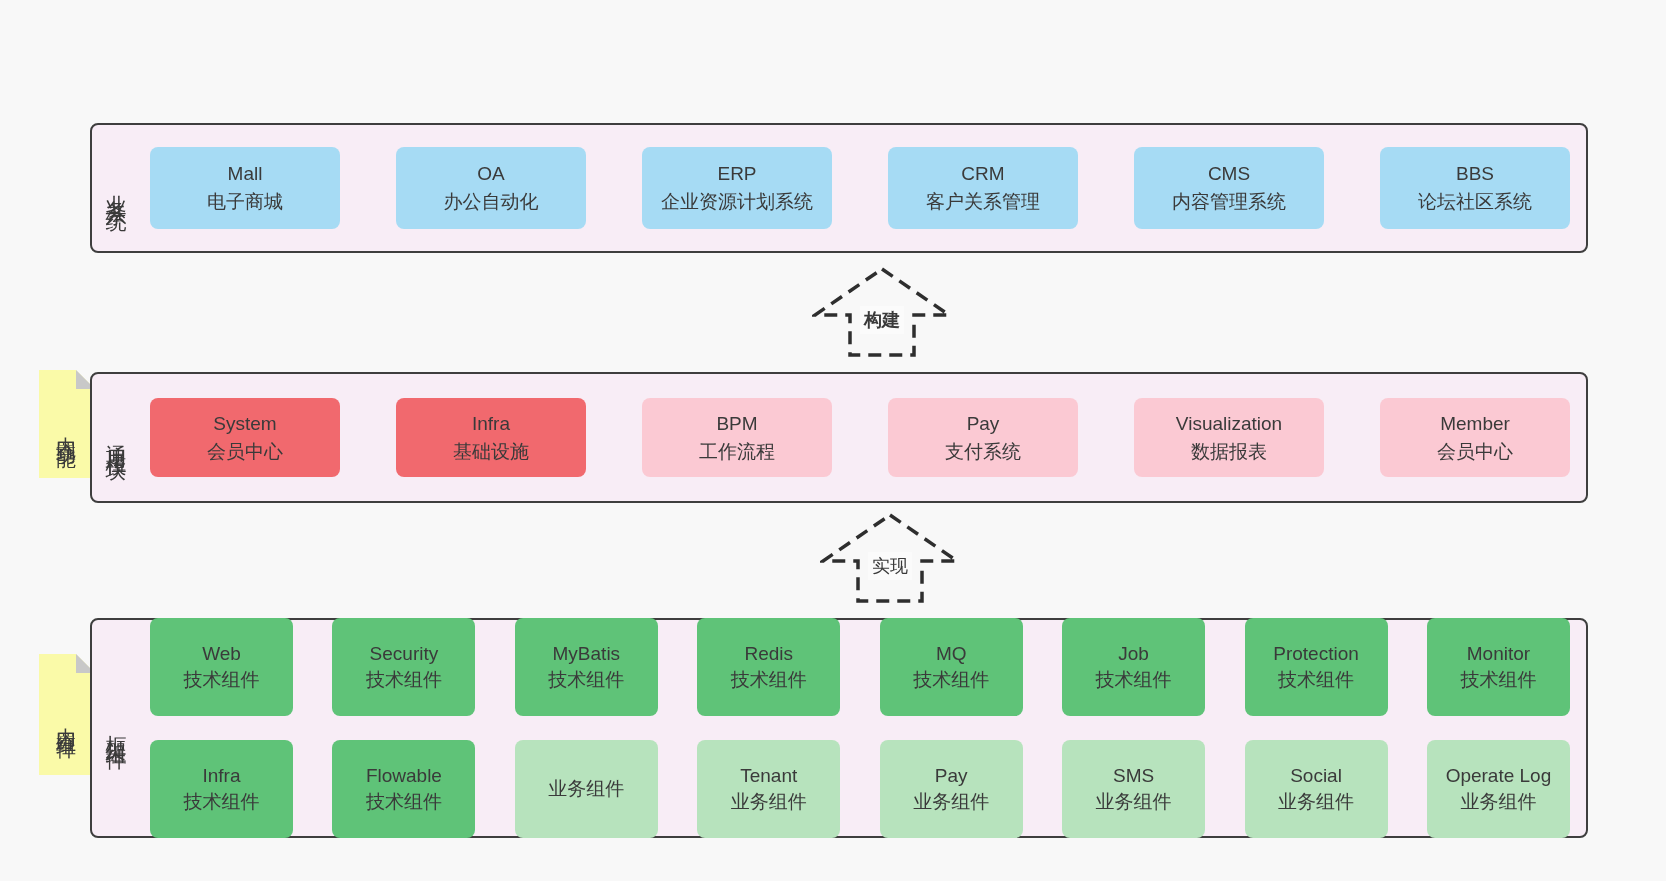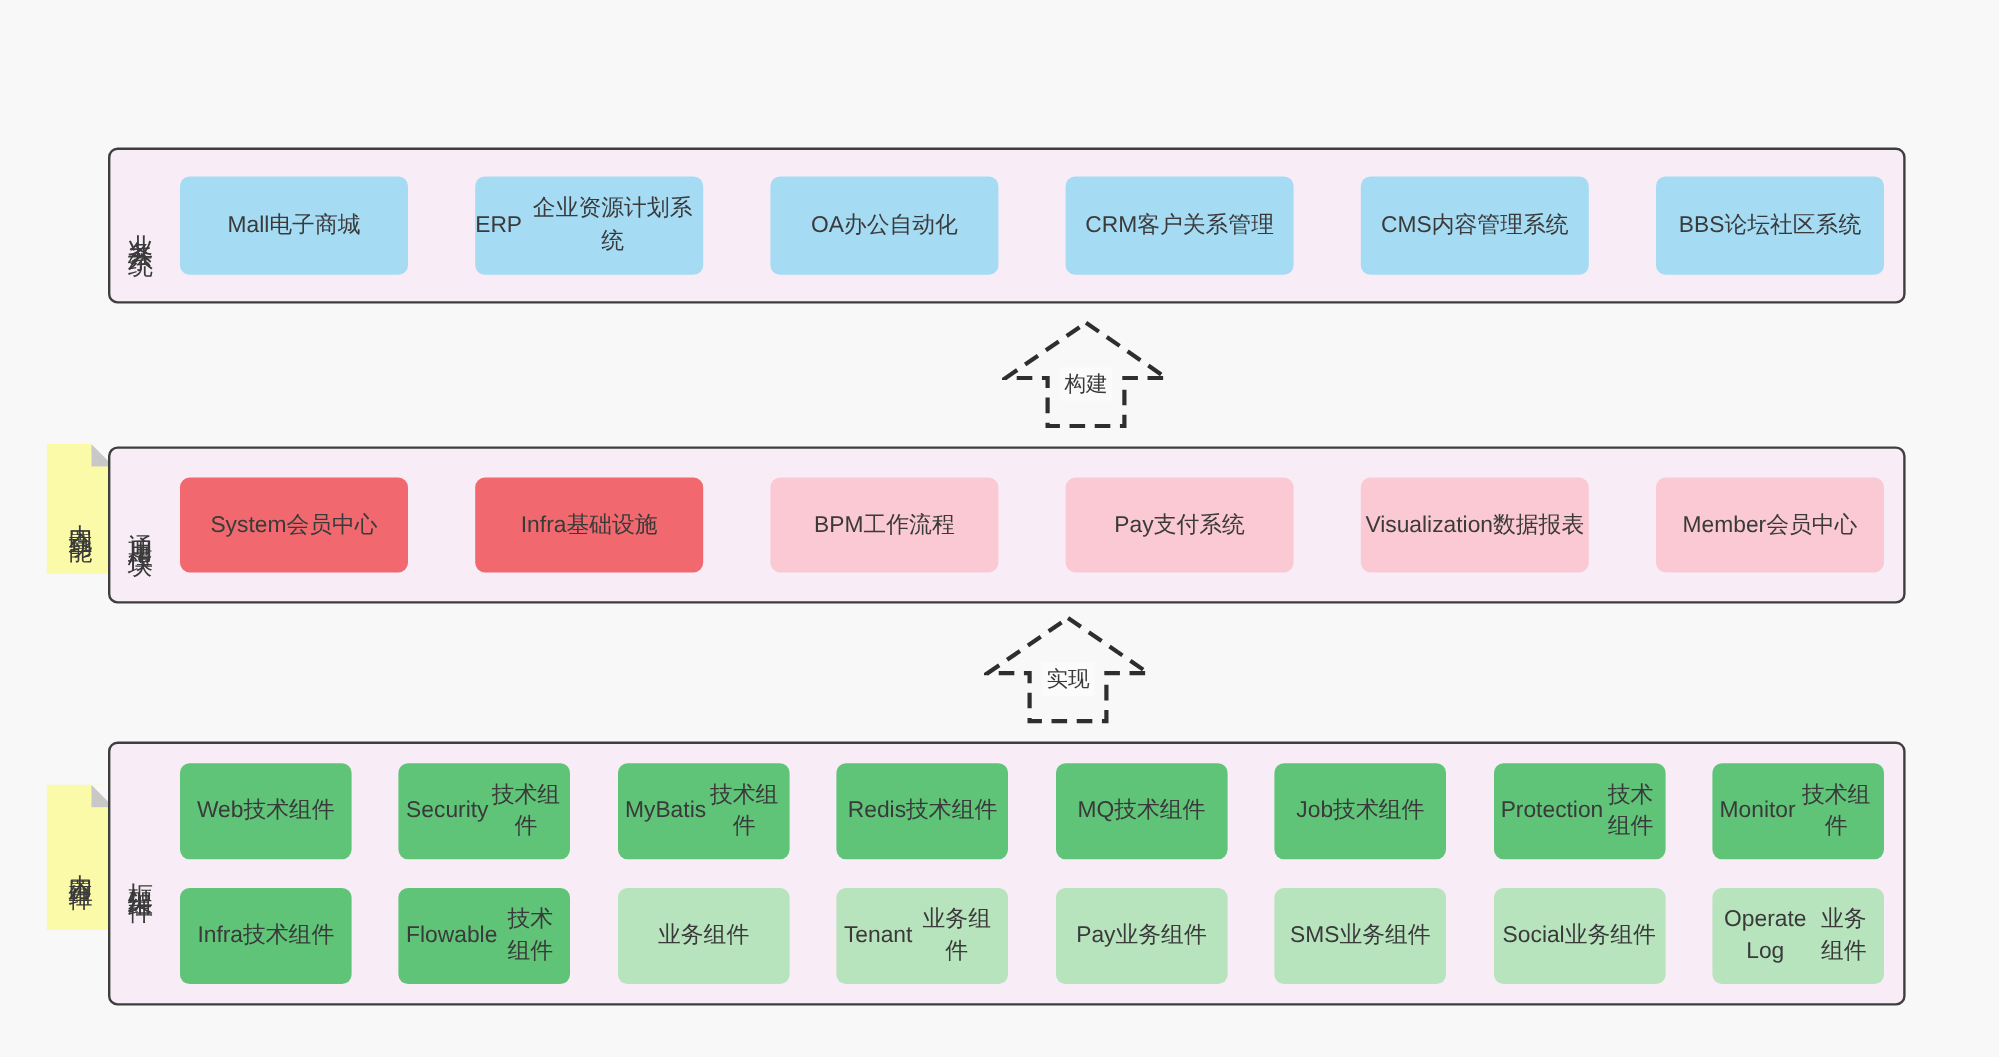--- a/index.html
+++ b/index.html
@@ -88,47 +88,47 @@
     flex-direction: column;
     gap: 24px;
     margin-left: 20px;
   }
   .rows-col .boxes-row { margin-left: 0; }
 
   
   .box {
     border-radius: 8px;
     display: flex;
-    flex-direction: row;
+    flex-direction: column;
     align-items: center;
     justify-content: center;
     text-align: center;
     color: var(--text, #3a3a3a);
     font-size: 19px;
     line-height: 28px;
     box-sizing: border-box;
   }
   .box-lg { width: 190px; height: 82px; }
   .panel-mid .box-lg { height: 79px; }
-  .box-sm { width: 143px; height: 80px; line-height: 26px; padding: 0 6px; }
+  .box-sm { width: 143px; height: 98px; line-height: 26px; padding: 0 6px; }
 
   .blue        { background: var(--blue, #a6dbf4); }
   .red         { background: var(--red, #f1696e); }
   .pink        { background: var(--pink, #fbc9d3); }
   .green       { background: var(--green, #5fc378); }
   .green-light { background: var(--green-light, #b7e3bd); }
 
   
   .arrow {
     position: absolute;
     width: 140px;
     height: 92px;
   }
   .arrow svg { position: absolute; left: 0; top: 0; }
-  .arrow-1 { left: 835px; top: 266px; }
+  .arrow-1 { left: 812px; top: 266px; font-weight: bold; }
   .arrow-2 { left: 820px; top: 512px; }
   .arrow-label {
     position: absolute;
     left: 50%;
     top: 40px;
     transform: translateX(-50%);
     background: #fbfbfb;
     padding: 2px 4px;
     font-size: 18px;
     color: var(--text, #3a3a3a);
@@ -152,26 +152,26 @@
   </div>
 
   <div class="panel panel-top">
     <div class="vlabel">业务系统</div>
     <div class="boxes-row">
       <div class="box box-lg blue">
         <div>Mall</div>
         <div>电子商城</div>
       </div>
       <div class="box box-lg blue">
+        <div>OA</div>
+        <div>办公自动化</div>
+      </div>
+      <div class="box box-lg blue">
         <div>ERP</div>
         <div>企业资源计划系统</div>
-      </div>
-      <div class="box box-lg blue">
-        <div>OA</div>
-        <div>办公自动化</div>
       </div>
       <div class="box box-lg blue">
         <div>CRM</div>
         <div>客户关系管理</div>
       </div>
       <div class="box box-lg blue">
         <div>CMS</div>
         <div>内容管理系统</div>
       </div>
       <div class="box box-lg blue">

